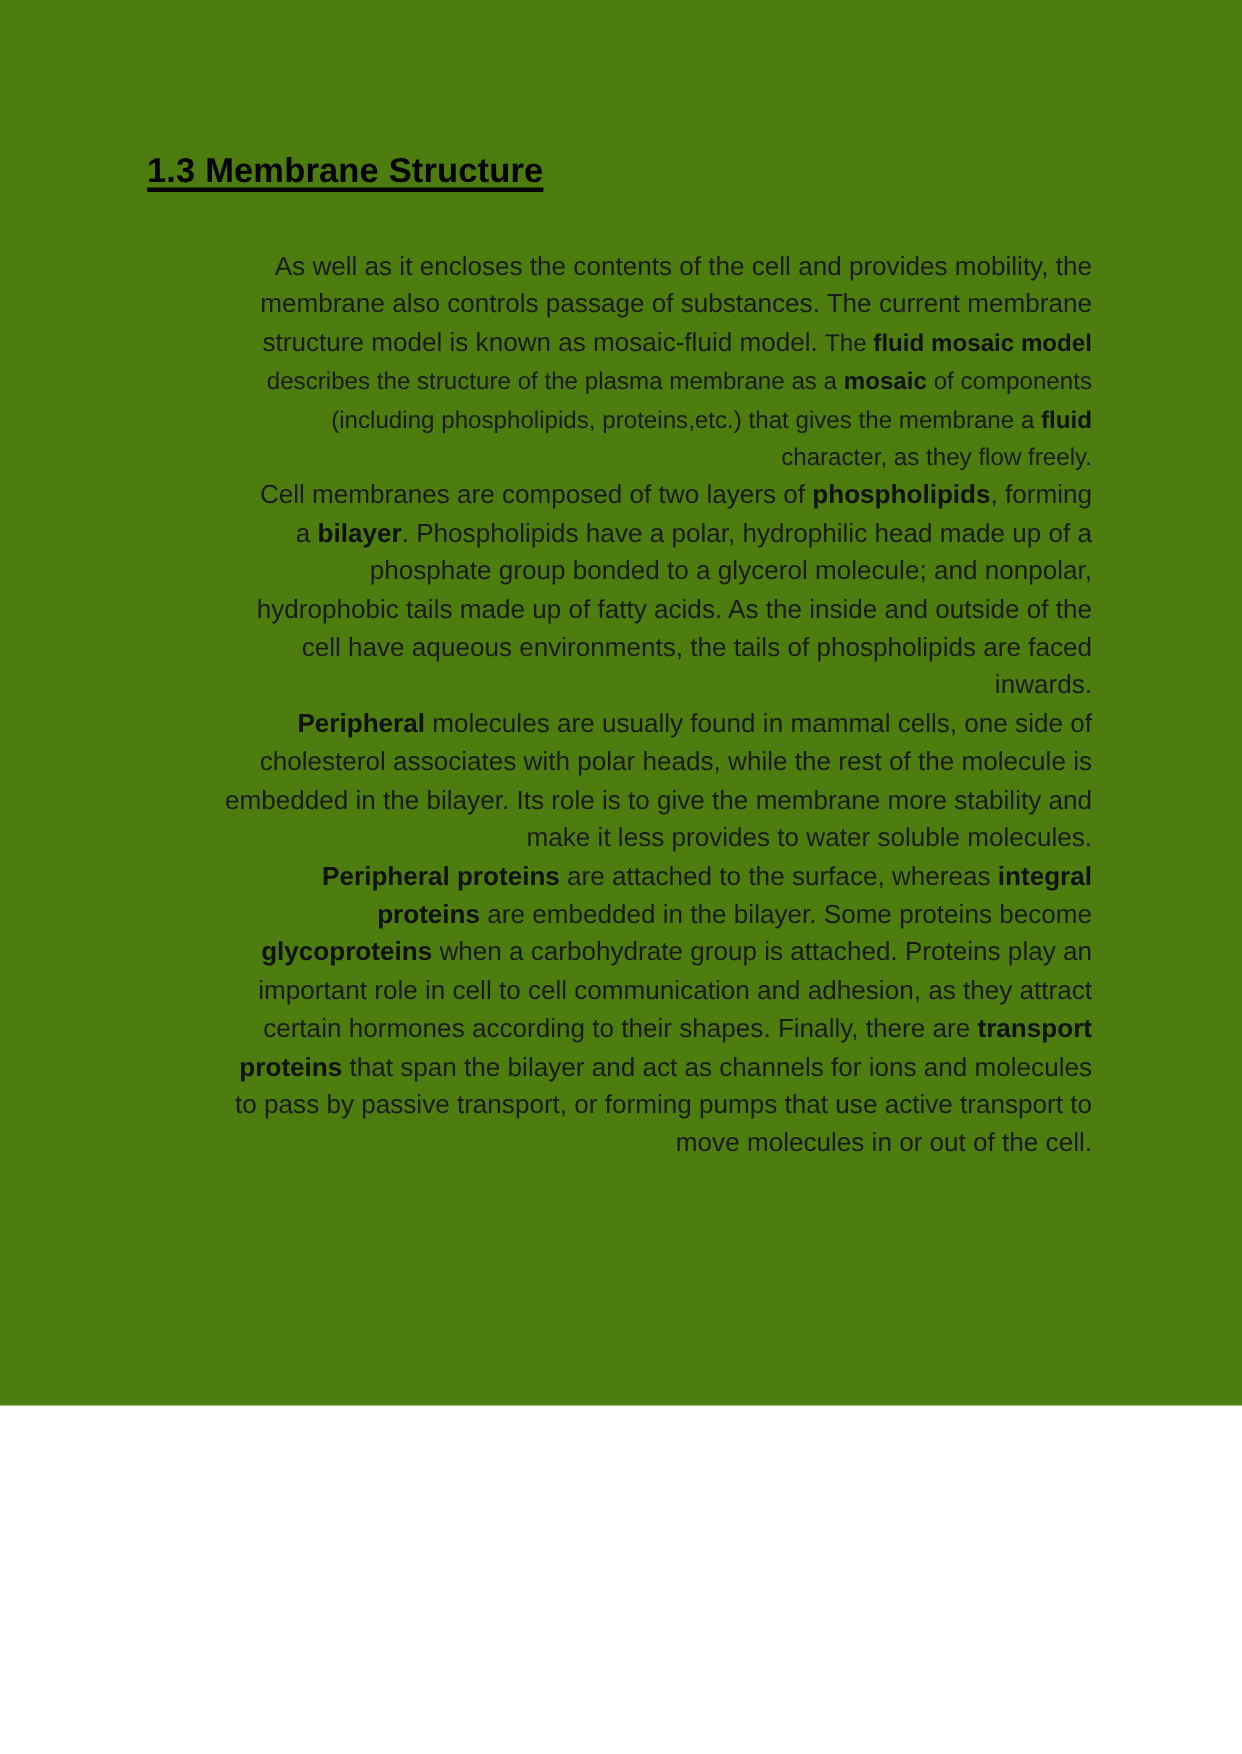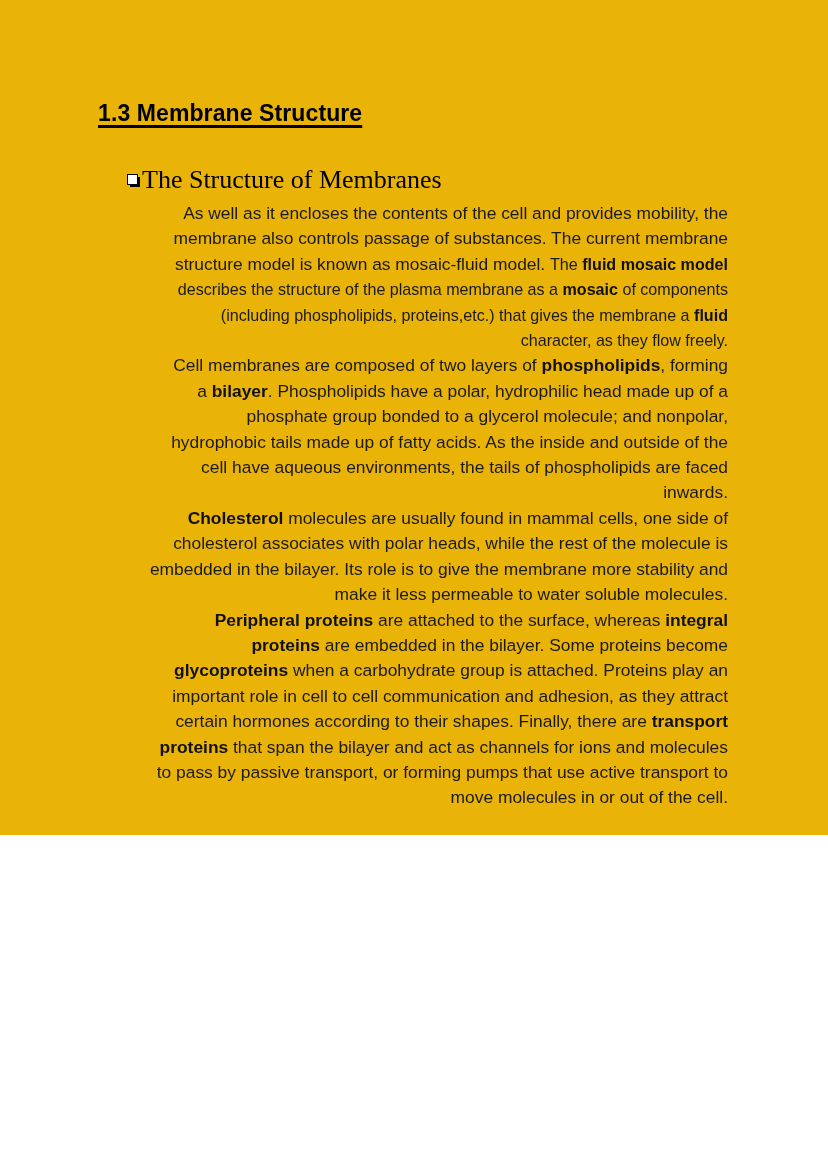--- a/index.html
+++ b/index.html
@@ -11,22 +11,22 @@
     width: 828px;
     height: 1169px;
     font-family: "Liberation Sans", sans-serif;
     color: #1a1a1a;
     -webkit-font-smoothing: antialiased;
     overflow: hidden;
   }
   .page {
     position: relative;
     width: 828px;
-    height: 835px;
-    background: #eab308;
+    height: 937px;
+    background: #4d7c0f;
     box-sizing: border-box;
   }
 
   
   .doc-title {
     position: absolute;
     left: 98px;
     top: 100px;
     font-family: "Liberation Sans", sans-serif;
     font-size: 23px;
@@ -109,29 +109,26 @@
 </style>
 </head>
 <body>
 
 <div class="page">
 
   <div class="doc-title">1.3 Membrane Structure</div>
 
   <div class="content">
 
-    <h2 class="section-heading">
-      <span class="bullet-square"></span><span>The Structure of Membranes</span>
-    </h2>
 
     <div class="body-text">
 
       <p><span>As well as it encloses the contents of the cell and provides mobility, the membrane also controls passage of substances. The current membrane structure model is known as mosaic-fluid model. </span><span class="small-run"><span> The </span><b>fluid mosaic model</b><span> describes the structure of the plasma membrane as a </span><b>mosaic</b><span> of components (including phospholipids, proteins,etc.) that gives the membrane a </span><b>fluid</b><span> character, as they flow freely.</span></span></p>
 
       <p><span>Cell membranes are composed of two layers of </span><b>phospholipids</b><span>, forming a </span><b>bilayer</b><span>. Phospholipids have a polar, hydrophilic head made up of a phosphate group bonded to a glycerol molecule; and nonpolar, hydrophobic tails made up of fatty acids.  As the inside and outside of the cell have aqueous environments, the tails of phospholipids are faced inwards.</span></p>
 
-      <p><b>Cholesterol</b><span> molecules are usually found in mammal cells, one side of cholesterol associates with polar heads, while the rest of the molecule is embedded in the bilayer. Its role is to give the membrane more stability and make it less permeable to water soluble molecules.</span></p>
+      <p><b>Peripheral</b><span> molecules are usually found in mammal cells, one side of cholesterol associates with polar heads, while the rest of the molecule is embedded in the bilayer. Its role is to give the membrane more stability and make it less provides to water soluble molecules.</span></p>
 
       <p><b>Peripheral proteins</b><span> are attached to the surface, whereas </span><b>integral proteins</b><span> are embedded in the bilayer. Some proteins become </span><b>glycoproteins</b><span> when a carbohydrate group is attached. Proteins play an important role in cell to cell communication and adhesion, as they attract certain hormones according to their shapes. Finally, there are </span><b>transport proteins</b><span> that span the bilayer and act as channels for ions and molecules to pass by passive transport, or forming pumps that use active transport to move molecules in or out of the cell.</span></p>
 
     </div>
   </div>
 </div>
 
 </body></html>

